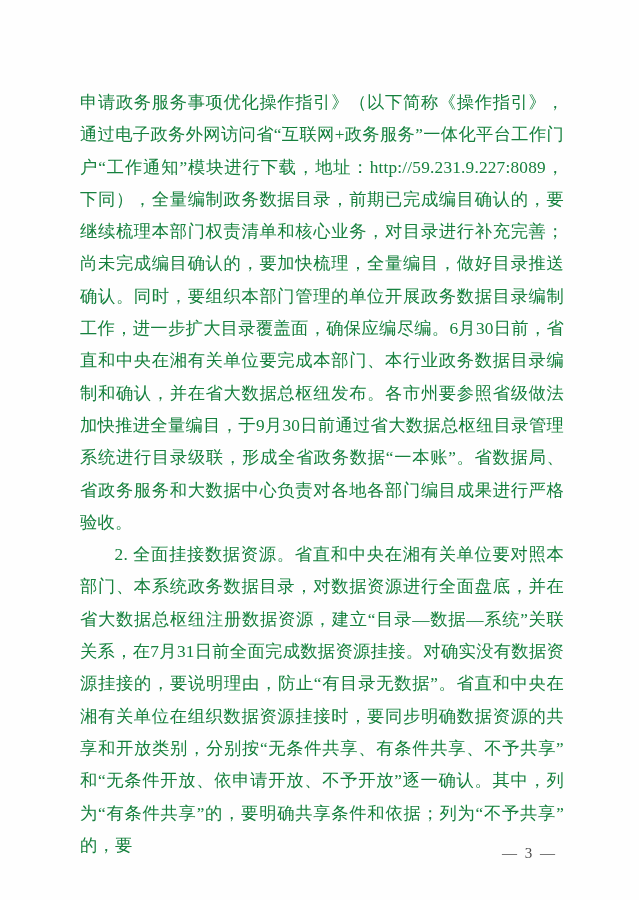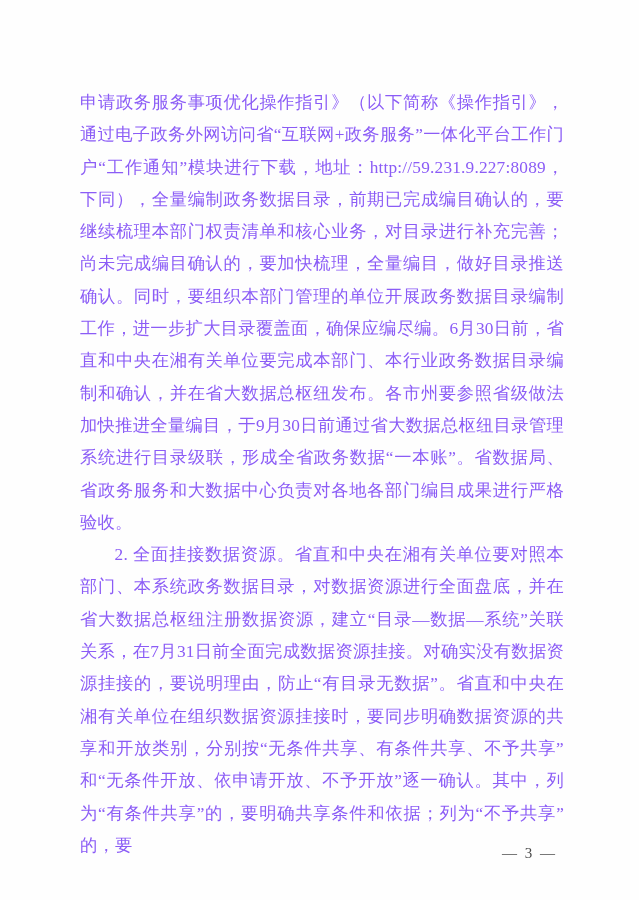--- a/index.html
+++ b/index.html
@@ -13,21 +13,21 @@
     height: 900px;
     background: #fefefe;
     overflow: hidden;
     font-family: "Liberation Serif", "DejaVu Serif", serif;
   }
   .body-text {
     position: absolute;
     left: 80px;
     top: 87px;
     width: 484px;
-    color: #8b5cf6;
+    color: #15803d;
     font-size: 17.3px;
     line-height: 32.3px;
     text-align: justify;
     text-justify: inter-character;
     letter-spacing: 0.2px;
   }
   .para {
     margin: 0;
     padding: 0;
   }

